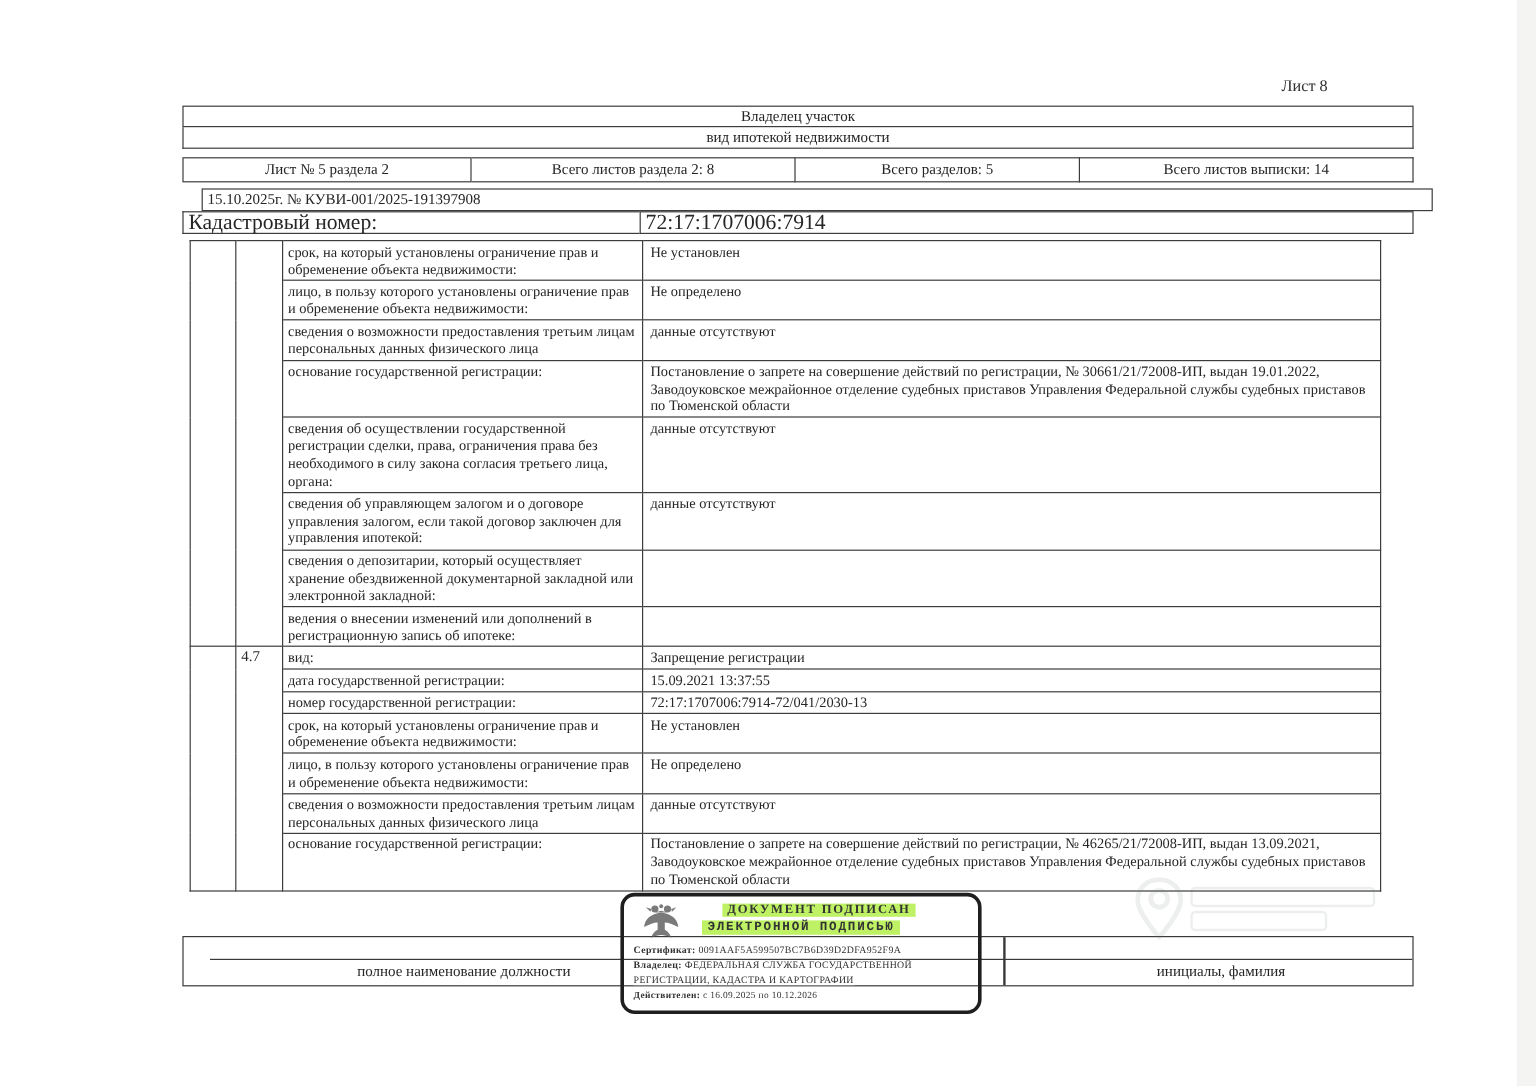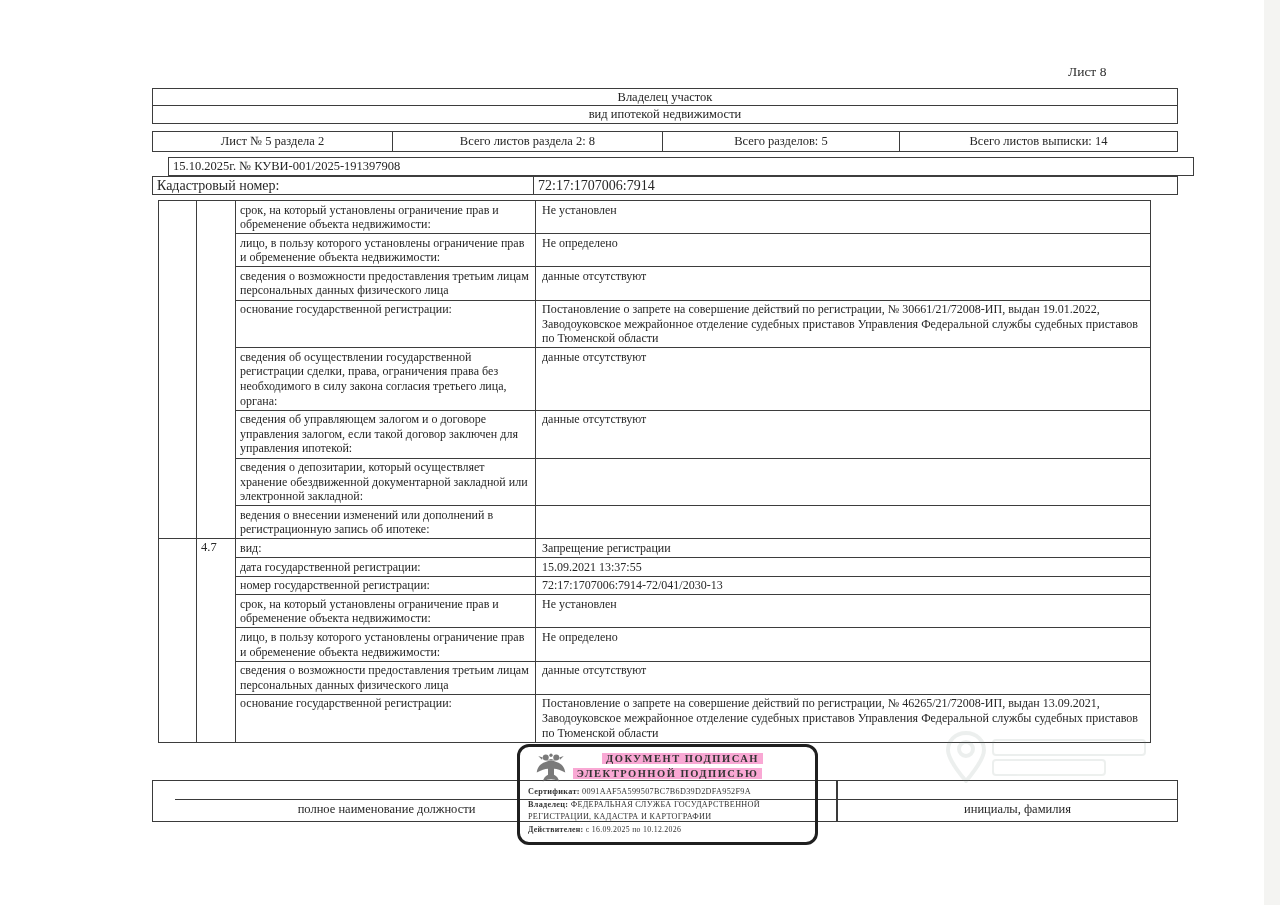--- a/index.html
+++ b/index.html
@@ -21,21 +21,21 @@
   .t1{position:absolute;left:152px;top:88px;width:1026px;}
   .t1 .r{border:1.6px solid #3d3d3d;border-top-width:1.6px;height:18px;line-height:17px;
      text-align:center;font-size:12.5px;box-sizing:border-box;}
   .t1 .r+.r{border-top:none;}
   .t2{position:absolute;left:152px;top:131px;width:1026px;height:21px;display:flex;}
   .t2 .c{border:1.6px solid #3d3d3d;border-left:none;box-sizing:border-box;
      text-align:center;font-size:12.5px;line-height:18px;}
   .t2 .c:first-child{border-left:1.6px solid #3d3d3d;}
   .t3{position:absolute;left:152px;top:157px;width:1026px;height:19px;line-height:16px;
      font-size:12.5px;padding-left:4px;margin-left:16px;}
-  .t4{position:absolute;left:152px;top:175.5px;width:1026px;height:19px;display:flex;font-size:14px;}
+  .t4{position:absolute;left:152px;top:175.5px;width:1026px;height:19px;display:flex;font-size:18px;}
   .t4 .c{box-sizing:border-box;border:1.6px solid #3d3d3d;line-height:15px;padding:1px 4px;}
   .t4 .c.k{width:381px;border-right:none;}
   .t4 .c.v{flex:1;}
   
   .main-table{
     position:absolute;left:158px;top:200px;width:992px;
     border-collapse:collapse;table-layout:fixed;font-size:12px;
   }
   .main-table td{
     border:1.5px solid #3d3d3d;vertical-align:top;line-height:14.6px;
@@ -60,21 +60,21 @@
   .stamp{
     position:absolute;left:517px;top:744px;width:301px;height:101px;
     border:3px solid #1f1f1f;border-radius:12px;box-sizing:border-box;
     background:transparent;z-index:6;padding:4px 8px 0 8px;
   }
   .stamp .eagle{position:absolute;left:16px;top:5px;width:30px;height:32px;opacity:.8;}
   .stamp .title{
     text-align:center;font-size:10.5px;letter-spacing:1.5px;color:#333;
     margin-left:30px;line-height:15px;font-weight:bold;
   }
-  .stamp .title span{background:#f9a8d4;padding:0 4px;}
+  .stamp .title span{background:#bef264;padding:0 4px;}
   .stamp .detail{font-size:8.2px;line-height:12.5px;color:#333;letter-spacing:.3px;}
   .stamp .detail .lbl{font-weight:bold;}
   .stamp .detail span{background:#fff;}
   .stamp .valid{font-size:7.8px;}
   
   .watermark{
     position:absolute;left:946px;top:724px;width:236px;height:66px;opacity:.12;z-index:2;
     display:flex;align-items:center;color:#6d8377;
   }
   .watermark .bars{margin-left:6px;}
@@ -211,21 +211,21 @@
         <circle cx="13" cy="7" r="4"></circle>
           <circle cx="27" cy="7" r="4"></circle>
         <path d="M9 7 L3 5 L8 10 Z"></path>
           <path d="M31 7 L37 5 L32 10 Z"></path>
         <path d="M20 9 L13 11 L27 11 Z"></path>
         <path d="M20 11 C8 13 2 18 1 27 C7 24 12 22 16 22 L16 30 C12 32 10 35 9 39 C13 37 17 36 20 36 C23 36 27 37 31 39 C30 35 28 32 24 30 L24 22 C28 22 33 24 39 27 C38 18 32 13 20 11 Z"></path>
         <circle cx="20" cy="4" r="2.2"></circle>
       </g>
     </svg>
     <div class="title"><span>ДОКУМЕНТ ПОДПИСАН</span></div>
-    <div class="title" style="margin-left:0;"><span>ЭЛЕКТРОННОЙ ПОДПИСЬЮ</span></div>
+    <div class="title" style="margin-left:0;font-family:Liberation Mono, monospace;"><span>ЭЛЕКТРОННОЙ ПОДПИСЬЮ</span></div>
     <div class="detail" style="margin-top:5px;">
       <span><span class="lbl">Сертификат:</span> <span>0091AAF5A599507BC7B6D39D2DFA952F9A</span></span>
     </div>
     <div class="detail">
       <span><span class="lbl">Владелец:</span> <span>ФЕДЕРАЛЬНАЯ СЛУЖБА ГОСУДАРСТВЕННОЙ</span></span>
     </div>
     <div class="detail">
       <span>РЕГИСТРАЦИИ, КАДАСТРА И КАРТОГРАФИИ</span>
     </div>
     <div class="detail valid">

